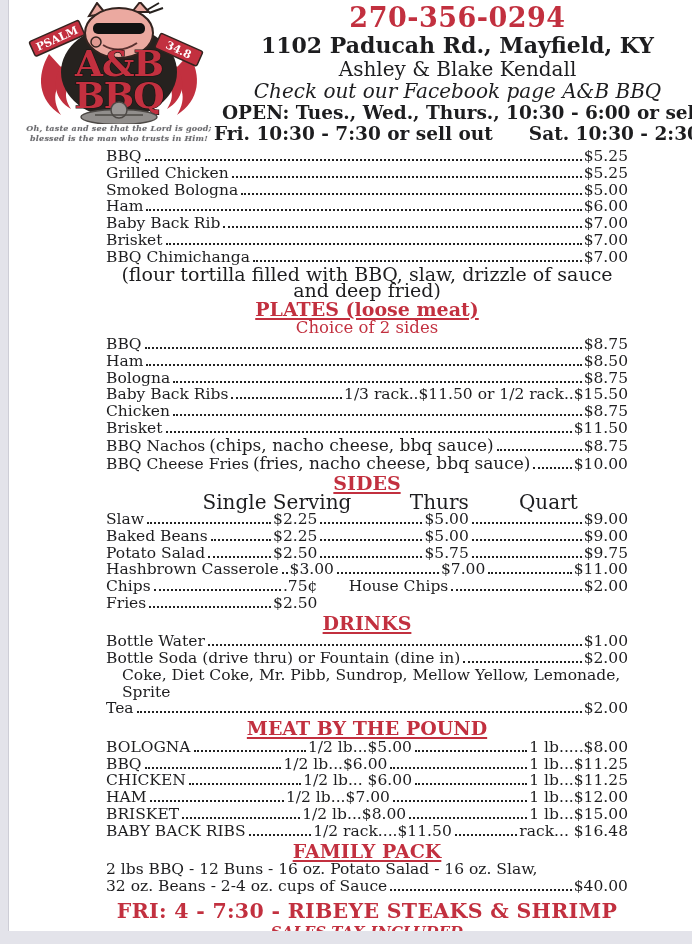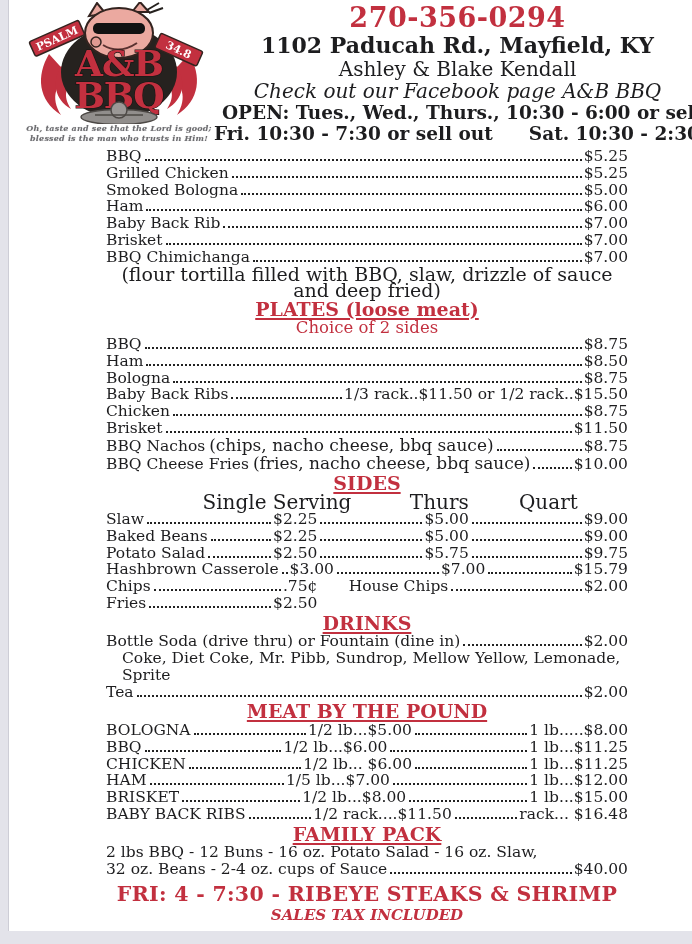--- a/index.html
+++ b/index.html
@@ -275,21 +275,21 @@
                 <span class="iname">Hashbrown Casserole</span>
                 <span class="leader"></span>
                 <span class="iprice">$3.00</span>
               </span>
               <span class="sc sc2">
                 <span class="leader"></span>
                 <span class="iprice">$7.00</span>
               </span>
               <span class="sc sc3">
                 <span class="leader"></span>
-                <span class="iprice">$15.79</span>
+                <span class="iprice">$11.00</span>
               </span>
             </div>
             <div class="srow">
               <span class="sc sc1">
                 <span class="iname">Chips</span>
                 <span class="leader"></span>
                 <span class="iprice">.75¢</span>
               </span>
               <span class="sc scx">
                 <span class="iname">House Chips</span>
@@ -301,20 +301,25 @@
               <span class="sc sc1">
                 <span class="iname">Fries</span>
                 <span class="leader"></span>
                 <span class="iprice">$2.50</span>
               </span>
             </div>
           </section>
           <section class="msection">
             <div class="stitle">DRINKS</div>
             <div class="mrow">
+              <span class="iname">Bottle Water</span>
+              <span class="leader"></span>
+              <span class="iprice">$1.00</span>
+            </div>
+            <div class="mrow">
               <span class="iname">Bottle Soda (drive thru) or Fountain (dine in)</span>
               <span class="leader"></span>
               <span class="iprice">$2.00</span>
             </div>
             <div class="row-text ind">Coke, Diet Coke, Mr. Pibb, Sundrop, Mellow Yellow, Lemonade, Sprite</div>
             <div class="mrow">
               <span class="iname">Tea</span>
               <span class="leader"></span>
               <span class="iprice">$2.00</span>
             </div>
@@ -338,21 +343,21 @@
             <div class="mrow">
               <span class="iname">CHICKEN</span>
               <span class="leader"></span>
               <span class="iprice">1/2 lb... $6.00</span>
               <span class="leader"></span>
               <span class="iprice">1 lb...$11.25</span>
             </div>
             <div class="mrow">
               <span class="iname">HAM</span>
               <span class="leader"></span>
-              <span class="iprice">1/5 lb...$7.00</span>
+              <span class="iprice">1/2 lb...$7.00</span>
               <span class="leader"></span>
               <span class="iprice">1 lb...$12.00</span>
             </div>
             <div class="mrow">
               <span class="iname">BRISKET</span>
               <span class="leader"></span>
               <span class="iprice">1/2 lb...$8.00</span>
               <span class="leader"></span>
               <span class="iprice">1 lb...$15.00</span>
             </div>

